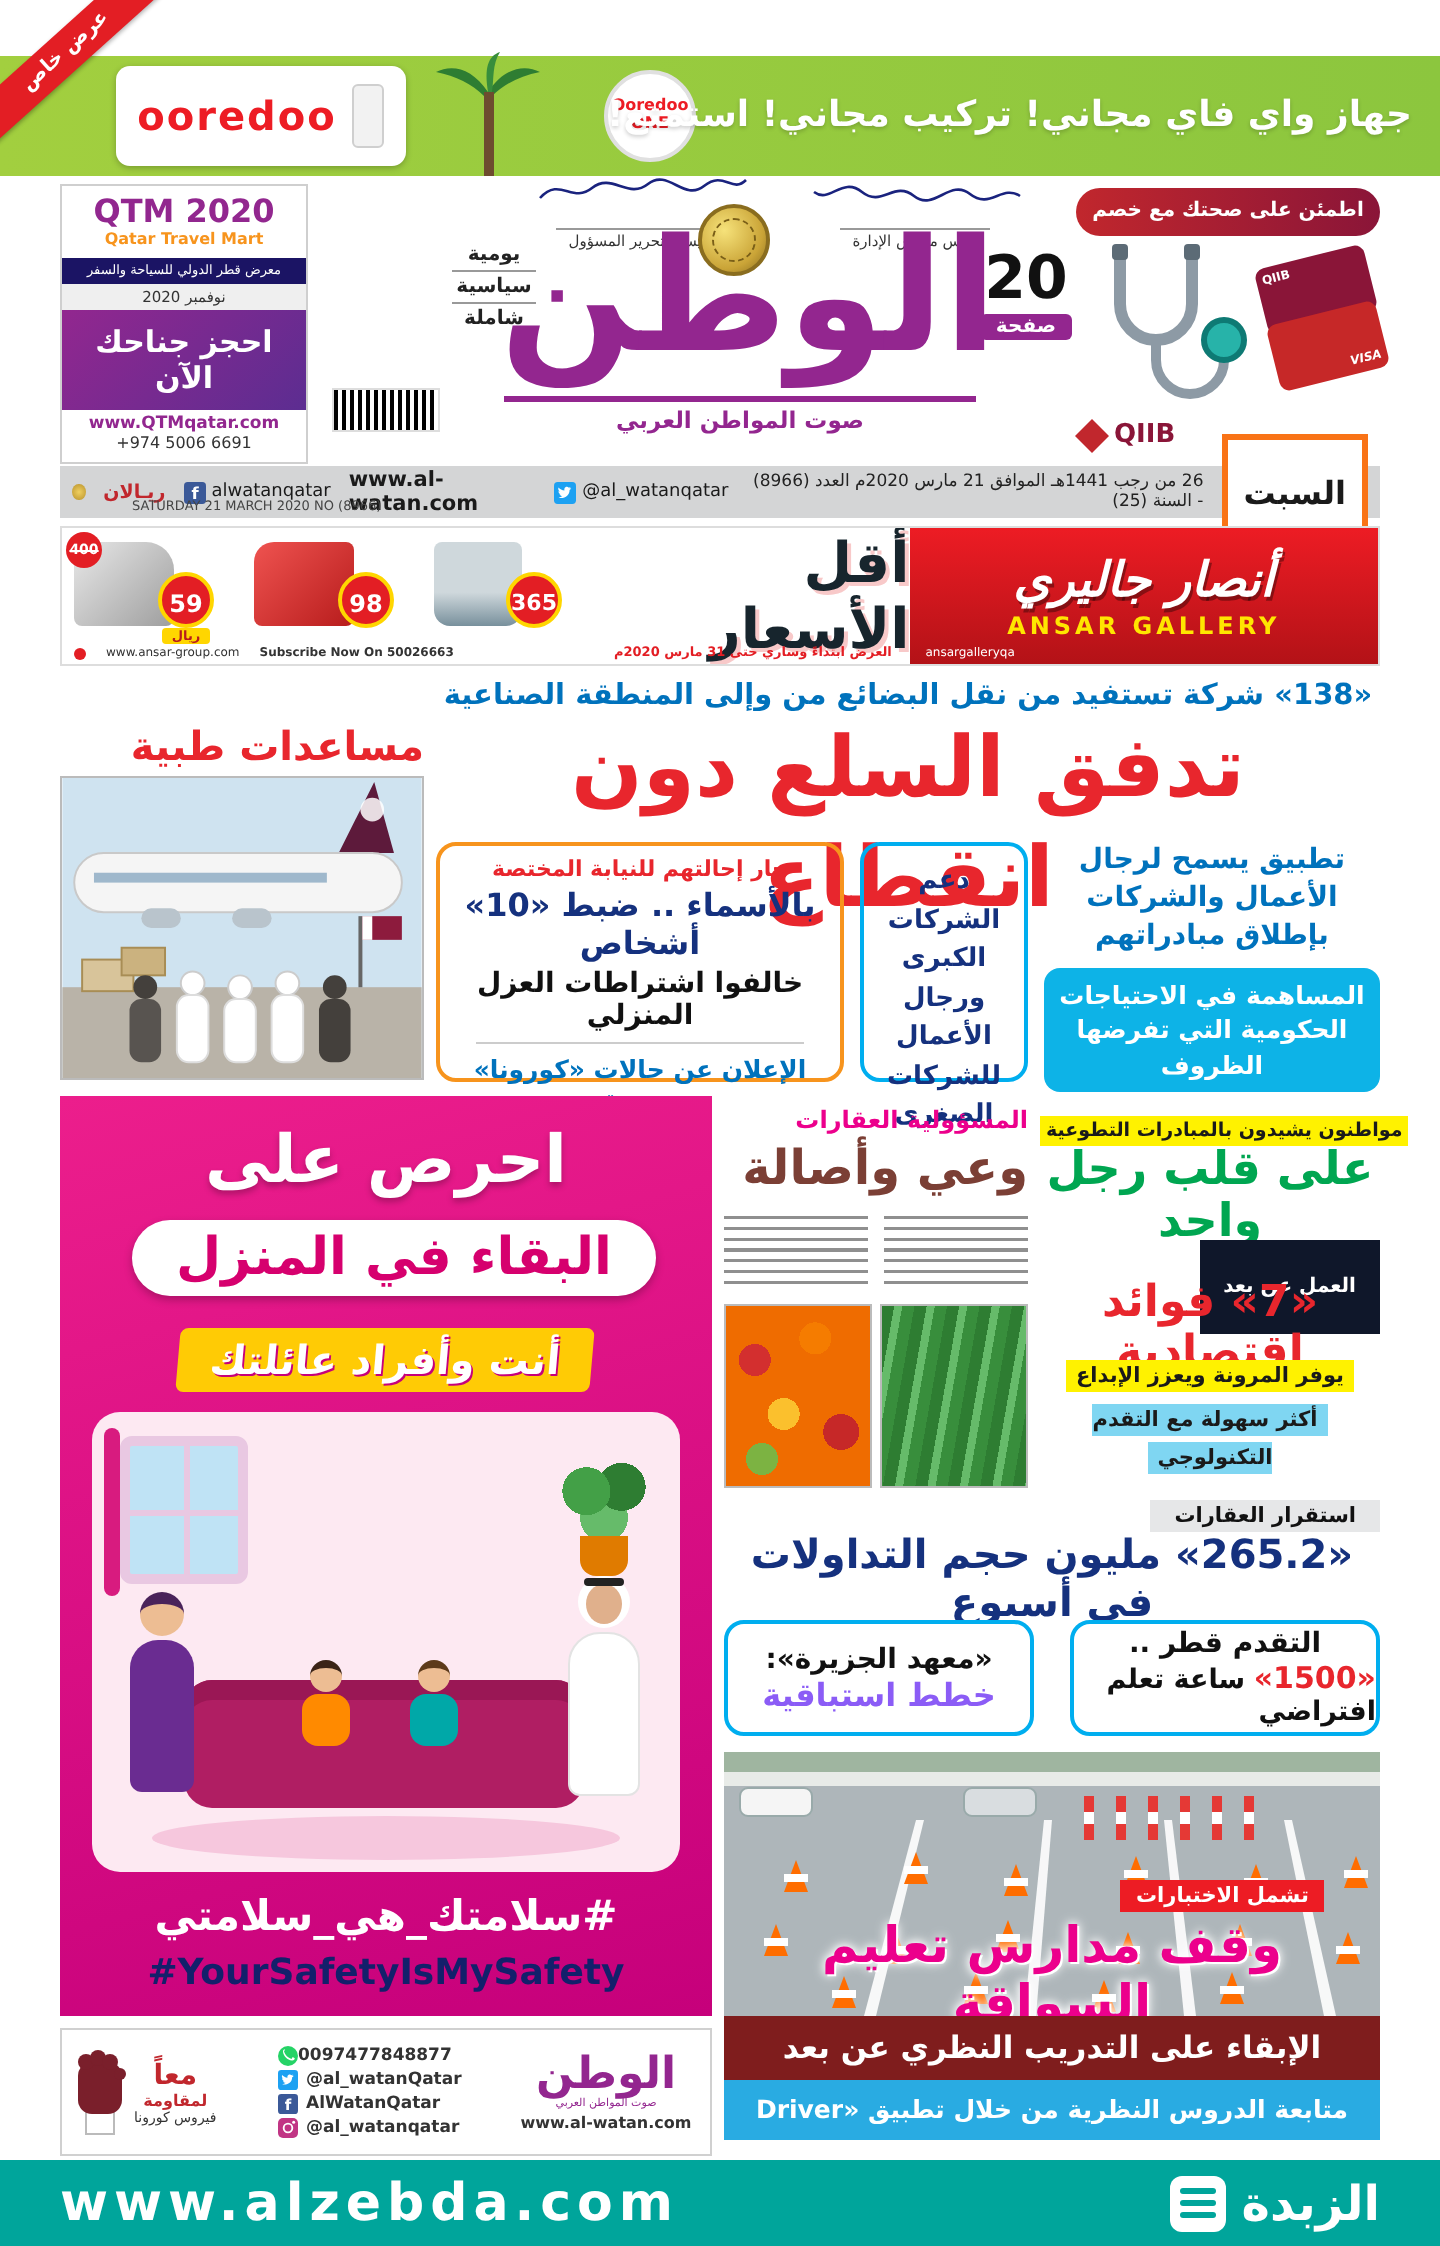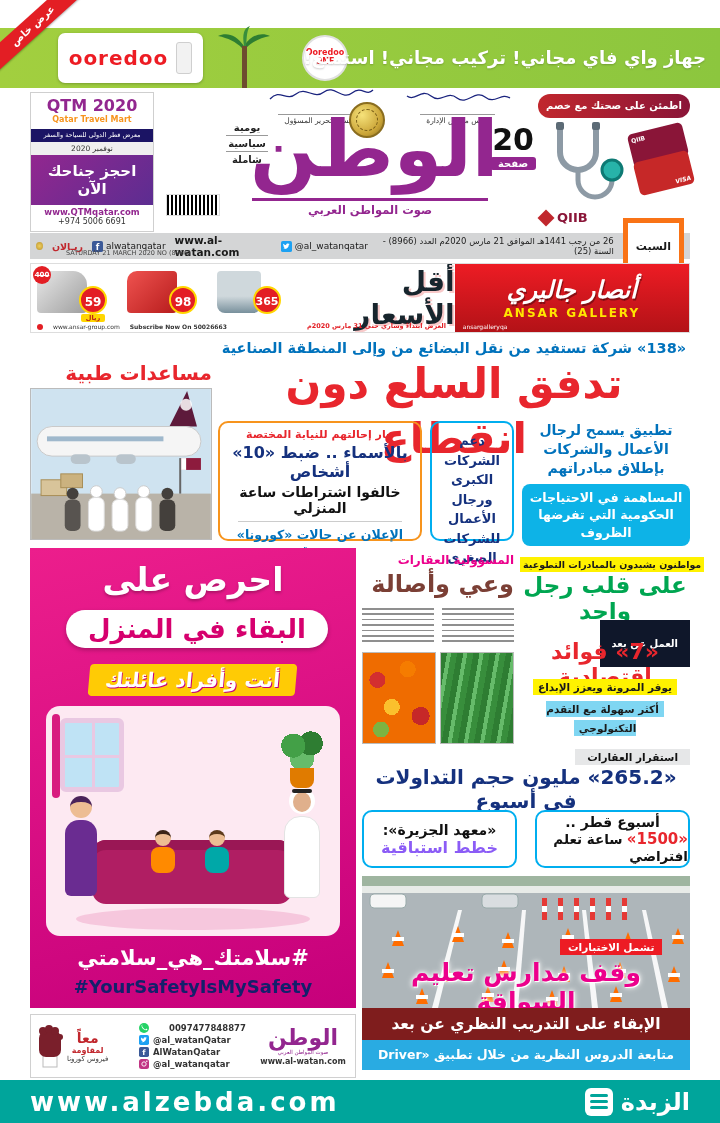--- a/index.html
+++ b/index.html
@@ -102,21 +102,21 @@
     <div class="abs" style="left:98px;top:64px;width:56px;height:34px;border-radius:5px;background:#c62828;transform:rotate(-14deg);color:#fff;font-size:6px;font-weight:bold;padding:3px;display:flex;align-items:flex-end;justify-content:flex-end">
       <span style="font-style:italic">VISA</span>
     </div>
     <div class="abs" style="left:2px;top:118px;display:flex;align-items:center;gap:5px">
       <span style="width:12px;height:12px;background:#c1272d;transform:rotate(45deg);display:inline-block"></span>
       <span class="b" style="color:#8a1538;font-size:13px">QIIB</span>
     </div>
   </div>
 
   <div class="abs ar" style="left:30px;top:233px;width:660px;height:26px;background:#d4d5d6;display:flex;align-items:center;gap:9px;padding:0 6px;font-size:9px">
-    <span class="b" style="background:#fff;border:5px solid #f97316;padding:17px 8px;font-size:11px">السبت</span>
+    <span class="b" style="background:#fff;border:3px solid #f97316;padding:17px 8px;font-size:16px">السبت</span>
     <span style="font-size:8.5px;color:#222">26 من رجب 1441هـ الموافق 21 مارس 2020م العدد (8966) - السنة (25)</span>
     <span style="display:inline-flex;align-items:center;gap:3px;direction:ltr">
       <svg class="icn" width="11" height="11" viewBox="0 0 12 12">
           <rect width="12" height="12" rx="2" fill="#1da1f2"></rect>
           <path d="M2.5 8.6c3.6.6 6-1.5 6-4.3.4-.2.7-.5.9-.9l-.9.2.6-.9-1 .4C7.4 2.3 6 2.6 5.7 3.6c-.1.4-.1.7 0 1-1.3-.1-2.4-.7-3.2-1.6-.4.8-.1 1.7.7 2.2l-.8-.2c0 .8.6 1.5 1.4 1.7h-.8c.3.6.9 1 1.6 1-.6.5-1.3.8-2.1.9z" fill="#fff"></path>
         </svg>
       <span>@al_watanqatar</span>
     </span>
     <span class="b" style="font-size:10.5px;direction:ltr">www.al-watan.com</span>
     <span style="display:inline-flex;align-items:center;gap:3px;direction:ltr">
@@ -194,21 +194,21 @@
         <rect x="34" y="112" width="16" height="32" rx="6" fill="#585450"></rect>
     </g>
   </svg>
 
   <div class="abs ar c b" style="left:218px;top:340px;width:472px;font-size:14.5px;color:#0072bc">«138» شركة تستفيد من نقل البضائع من وإلى المنطقة الصناعية</div>
   <div class="abs ar c b" style="left:218px;top:357px;width:472px;font-size:42px;line-height:1.3;color:#e8262d">تدفق السلع دون انقطاع</div>
 
   <div class="abs ar c" style="left:218px;top:421px;width:204px;height:120px;border:2px solid #f7941d;border-radius:10px;padding:5px 6px">
     <div class="b" style="color:#e8262d;font-size:11px">جار إحالتهم للنيابة المختصة</div>
     <div class="b" style="color:#15317e;font-size:16px;margin-top:2px">بالأسماء .. ضبط «10» أشخاص</div>
-    <div class="b" style="color:#111;font-size:14px;margin-top:3px">خالفوا اشتراطات ساعة المنزلي</div>
+    <div class="b" style="color:#111;font-size:14px;margin-top:3px">خالفوا اشتراطات العزل المنزلي</div>
     <div style="border-top:1px solid #ccc;margin:5px 12px"></div>
     <div class="b" style="color:#0072bc;font-size:12.5px">الإعلان عن حالات «كورونا» جديدة</div>
   </div>
 
   <div class="abs ar c b" style="left:430px;top:421px;width:84px;height:120px;border:2px solid #00aeef;border-radius:10px;padding:8px 5px;color:#15317e;font-size:13px;line-height:1.5">دعم الشركات الكبرى ورجال الأعمال للشركات الصغرى</div>
 
   <div class="abs ar c" style="left:522px;top:421px;width:168px;height:120px">
     <div class="b" style="color:#0072bc;font-size:14px;line-height:1.35">تطبيق يسمح لرجال الأعمال والشركات بإطلاق مبادراتهم</div>
     <div class="b" style="margin-top:6px;background:#0db3e7;color:#fff;font-size:12.5px;line-height:1.4;border-radius:8px;padding:5px 6px">المساهمة في الاحتياجات الحكومية التي تفرضها الظروف</div>
   </div>
@@ -285,21 +285,21 @@
   <div class="abs ar" style="left:362px;top:746px;width:328px">
     <span class="b" style="display:inline-block;background:#e6e7e8;color:#111;font-size:10.5px;padding:2px 12px">استقرار العقارات</span>
   </div>
   <div class="abs ar c b" style="left:362px;top:765px;width:328px;font-size:20px;color:#15317e">«265.2» مليون حجم التداولات في أسبوع</div>
 
   <div class="abs boxblue ar" style="left:362px;top:810px;width:155px;height:58px">
     <div class="b" style="font-size:14px;color:#111">«معهد الجزيرة»:</div>
     <div class="b" style="font-size:16px;color:#8b5cf6">خطط استباقية</div>
   </div>
   <div class="abs boxblue ar" style="left:535px;top:810px;width:155px;height:58px">
-    <div class="b" style="font-size:14px;color:#111">أسبوع قطر ..</div>
+    <div class="b" style="font-size:14px;color:#111">التقدم قطر ..</div>
     <div style="font-size:13.5px">
       <span class="b" style="color:#e8262d;font-size:15px">«1500»</span>
       <span class="b" style="color:#111">ساعة تعلم افتراضي</span>
     </div>
   </div>
 
   <svg class="abs" style="left:362px;top:876px" width="328" height="132" viewBox="0 0 328 132">
     <rect width="328" height="132" fill="#aeb6ba"></rect>
     <rect width="328" height="10" fill="#9fb5a0"></rect>
     <rect y="10" width="328" height="7" fill="#e8ebe8"></rect>
@@ -361,21 +361,21 @@
         <circle cx="18" cy="8" r="4" fill="#7a1f2b"></circle>
           <circle cx="23" cy="14" r="3" fill="#7a1f2b"></circle>
       </svg>
       <div class="ar c">
         <div class="b" style="color:#c1272d;font-size:14px">معاً</div>
         <div class="b" style="color:#c1272d;font-size:8px">لمقاومة</div>
         <div style="color:#333;font-size:7px">فيروس كورونا</div>
       </div>
     </div>
     <div style="flex:1;font-size:8.5px;font-weight:bold;color:#333;display:flex;flex-direction:column;gap:2px">
-      <div style="display:flex;align-items:center;gap:20px">
+      <div style="display:flex;align-items:center;gap:0">
         <svg class="icn" width="10" height="10" viewBox="0 0 12 12">
             <circle cx="6" cy="6" r="6" fill="#25d366"></circle>
             <path d="M3.4 3.2c.8 2.4 2.6 4.2 5 5l.8-1.2 1.4.8c-.2 1-.9 1.6-1.9 1.5C5.6 9 3 6.4 2.7 3.3c0-.9.7-1.5 1.5-1.5z" fill="#fff" transform="scale(.9) translate(.6 .4)"></path>
           </svg>
         <span>0097477848877</span>
       </div>
       <div style="display:flex;align-items:center;gap:4px">
         <svg class="icn" width="10" height="10" viewBox="0 0 12 12">
             <rect width="12" height="12" rx="2" fill="#1da1f2"></rect>
             <path d="M2.5 8.6c3.6.6 6-1.5 6-4.3.4-.2.7-.5.9-.9l-.9.2.6-.9-1 .4C7.4 2.3 6 2.6 5.7 3.6c-.1.4-.1.7 0 1-1.3-.1-2.4-.7-3.2-1.6-.4.8-.1 1.7.7 2.2l-.8-.2c0 .8.6 1.5 1.4 1.7h-.8c.3.6.9 1 1.6 1-.6.5-1.3.8-2.1.9z" fill="#fff"></path>

